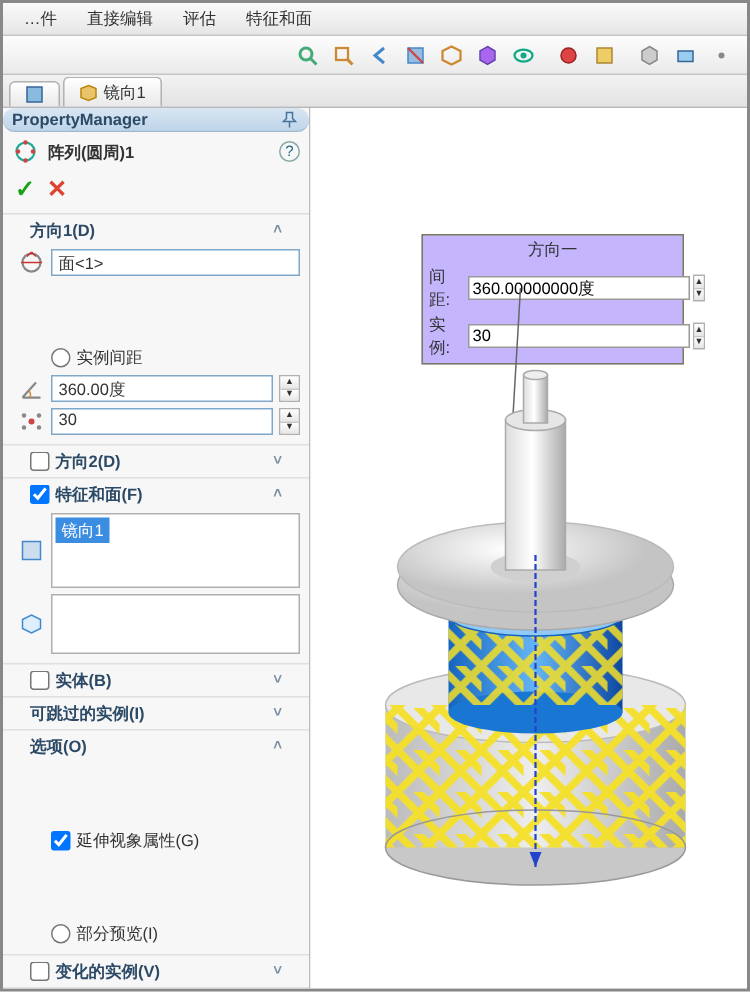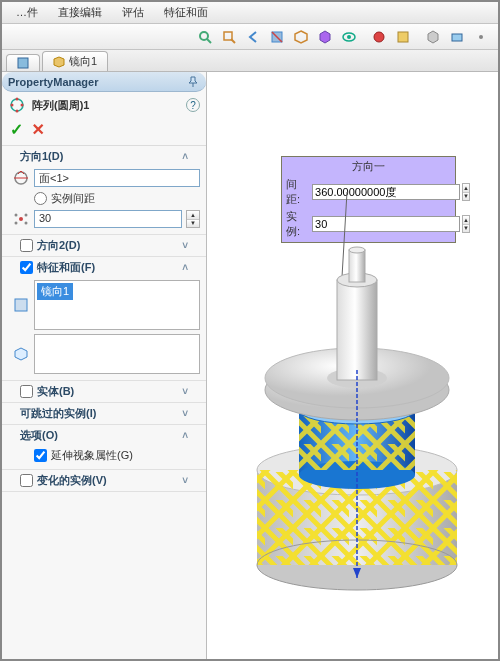--- a/index.html
+++ b/index.html
@@ -27,21 +27,21 @@
   .section { border-bottom: 1px solid #e0e0e0; }
   .sec-head { display:flex; align-items:center; padding: 3px 18px; font-weight:bold; color:#2c4a66; cursor:default; }
   .sec-head .chev { margin-left:auto; color:#7a90a5; font-size:10px; }
   .sec-body { padding: 2px 6px 6px 10px; display:flex; flex-direction:column; gap:4px; }
   .row { display:flex; align-items:center; gap:4px; }
   .row .ricon { width:18px; height:18px; display:flex; align-items:center; justify-content:center; }
   .selbox { flex:1; height:18px; border:1px solid #7fa7c9; background:#fff; padding:1px 4px; font-size:11px; }
   .spin { display:flex; flex-direction:column; width:14px; border:1px solid #b0b0b0; height:18px; }
   .spin div { flex:1; display:flex; align-items:center; justify-content:center; font-size:6px; background:linear-gradient(#fff,#e6e6e6); }
   .spin div:first-child { border-bottom:1px solid #c8c8c8; }
-  .radio, .check { display:flex; align-items:center; gap:4px; padding-left: 22px; }
+  .radio, .check { display:flex; align-items:center; gap:4px; padding-left: 22px; margin-top: 43px; }
   .radio input, .check input { margin:0; }
   .bigtext { flex:1; min-height:50px; border:1px solid #b0b0b0; background:#fff; padding:2px; }
   .bigtext .sel-item { background:#3a8de0; color:#fff; padding:1px 4px; display:inline-block; }
   
   .viewport { flex:1; position:relative; background:#fff; overflow:hidden; }
   .callout { position:absolute; top:84px; left:74px; width:175px; background:#c4b5fd; border:1px solid #7a7a60; padding:2px 4px; font-size:11px; }
   .callout .ct { text-align:center; padding-bottom:2px; }
   .callout .crow { display:flex; align-items:center; gap:2px; padding:1px 0; }
   .callout .crow .clabel { width:30px; text-align:left; }
   .callout input { flex:1; height:16px; border:1px solid #999; padding:0 2px; font-size:11px; background:#fff;margin-left:10px; }
@@ -184,20 +184,33 @@
             </span>
           <div class="selbox">面&lt;1&gt;</div>
         </div>
         <label class="radio">
             <input type="radio" name="d1" style="">
             <span>实例间距</span>
           </label>
         <div class="row">
           <span class="ricon">
               <svg viewBox="0 0 18 18">
+                <path d="M3 15 h12 M3 15 L12 5" stroke="#888" fill="none" stroke-width="1.5"></path>
+                <path d="M8 15 A5 5 0 0 0 7 10" stroke="#c83" fill="none"></path>
+              </svg>
+            </span>
+          <div class="selbox">360.00度</div>
+          <div class="spin">
+              <div>▲</div>
+              <div>▼</div>
+            </div>
+        </div>
+        <div class="row">
+          <span class="ricon">
+              <svg viewBox="0 0 18 18">
                 <circle cx="9" cy="9" r="2" fill="#c44"></circle>
                 <circle cx="4" cy="5" r="1.5" fill="#888"></circle>
                 <circle cx="14" cy="5" r="1.5" fill="#888"></circle>
                 <circle cx="4" cy="13" r="1.5" fill="#888"></circle>
                 <circle cx="14" cy="13" r="1.5" fill="#888"></circle>
               </svg>
             </span>
           <div class="selbox">30</div>
           <div class="spin">
               <div>▲</div>
@@ -260,20 +273,24 @@
 
     <div class="section">
       <div class="sec-head">
         <span>选项(O)</span>
         <span class="chev">˄</span>
       </div>
       <div class="sec-body">
         <label class="check">
             <input type="checkbox" checked="" style="">
             <span>延伸视象属性(G)</span>
+          </label>
+        <label class="radio">
+            <input type="radio" name="prev" style="">
+            <span>部分预览(I)</span>
           </label>
       </div>
     </div>
 
     <div class="section">
       <div class="sec-head">
         <input type="checkbox" style="margin-right: 4px;">
         <span>变化的实例(V)</span>
         <span class="chev">˅</span>
       </div>

